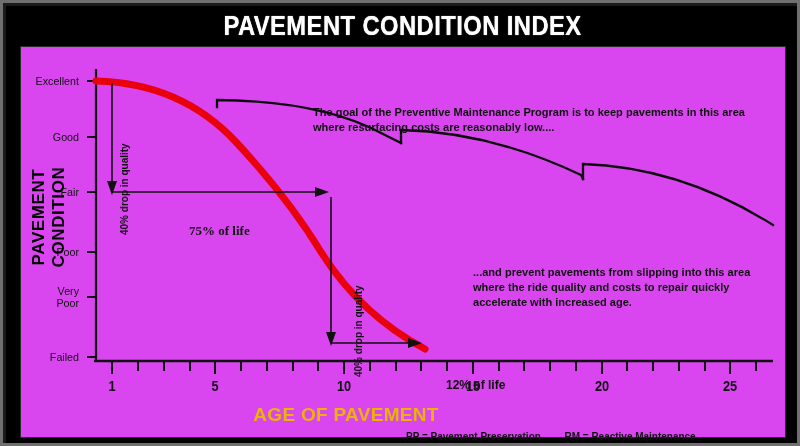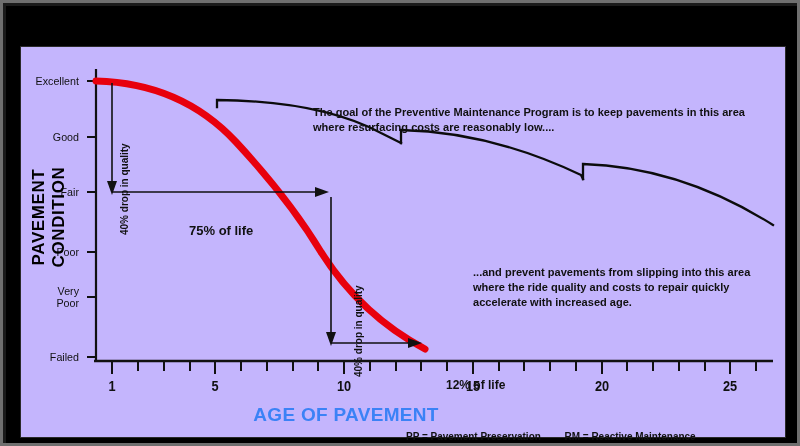--- a/index.html
+++ b/index.html
@@ -24,21 +24,21 @@
   #title-text{
     color:#fff;font-size:27px;font-weight:bold;letter-spacing:.5px;
     font-family:"Liberation Sans Narrow","Liberation Sans",sans-serif;
     transform:scaleX(.88);transform-origin:center;
     text-shadow:0 0 1px #fff;
   }
 
   
   #body-white{
     position:absolute;left:14px;top:40px;width:766px;height:392px;
-    background:#c4b5fd;border:1px solid #2a2a2a;box-sizing:border-box;
+    background:#d946ef;border:1px solid #2a2a2a;box-sizing:border-box;
     overflow:hidden;
   }
 
   .svg-layer{position:absolute;left:0;top:0;}
 
   
   .ylab{
     position:absolute;text-align:right;font-size:11.5px;color:#111;
     font-family:"Liberation Sans",sans-serif;line-height:12px;
     transform:scaleX(.93);transform-origin:right center;
@@ -51,21 +51,21 @@
   }
 
   
   #ytitle{
     position:absolute;left:-72px;top:150px;width:200px;
     font-size:17px;font-weight:bold;color:#000;letter-spacing:.6px;
     text-align:center;transform:rotate(-90deg);transform-origin:center;
   }
   #xtitle{
     position:absolute;left:180px;top:398px;width:320px;text-align:center;
-    font-size:19px;font-weight:bold;color:#3b82f6;letter-spacing:.3px;
+    font-size:19px;font-weight:bold;color:#eab308;letter-spacing:.3px;
     font-family:"Liberation Sans",sans-serif;
   }
   #footnote{
     position:absolute;left:400px;top:424px;width:380px;
     font-size:10.5px;font-weight:bold;color:#111;white-space:nowrap;
     transform:scaleX(.95);transform-origin:left center;
   }
   #footnote span{margin-right:22px;}
 
   
@@ -78,29 +78,32 @@
   #callout-bottom{left:452px;top:218px;width:300px;}
 
   
   .ann{
     position:absolute;font-size:10px;font-weight:bold;color:#111;
     white-space:nowrap;font-family:"Liberation Sans",sans-serif;
   }
   .ann-v{transform:rotate(-90deg);transform-origin:left top;}
   #ann-drop1{left:98px;top:188px;}
   #ann-drop2{left:332px;top:330px;}
-  #ann-life75{left:168px;top:176px;font-size:13px;}
+  #ann-life75{left:168px;top:176px;font-size:13px;font-family:Liberation Serif, serif;}
   #ann-life12{left:425px;top:331px;font-size:12px;}
 </style>
 </head>
 <body>
 
 <div id="frame">
   <div id="inner">
 
+    <div id="title-banner">
+      <div id="title-text">PAVEMENT CONDITION INDEX</div>
+    </div>
 
     <div id="body-white">
 
       <svg class="svg-layer" width="766" height="392" viewBox="0 0 766 392">
 
         <g>
           <line x1="75" y1="22" x2="75" y2="315" stroke="#111" stroke-width="2.2"></line>
           <line x1="73" y1="314" x2="752" y2="314" stroke="#111" stroke-width="2.4"></line>
         </g>
 

